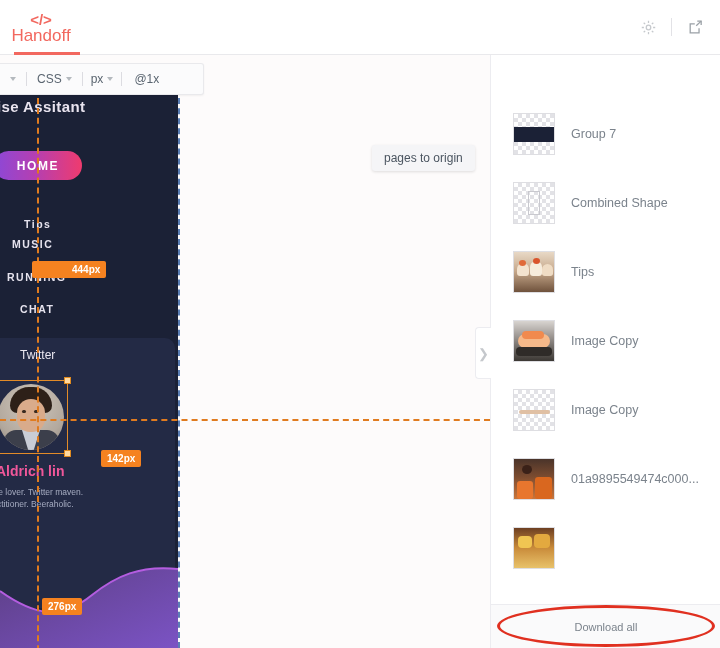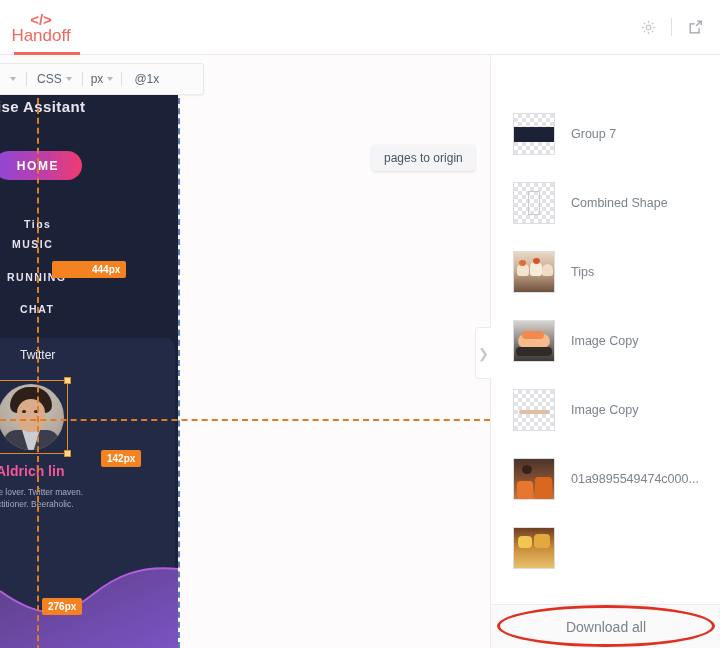--- a/index.html
+++ b/index.html
@@ -142,21 +142,21 @@
     border-left:2px dashed #e07b1f; z-index:14;
   }
   .hguide{
     position:absolute; left:0; top:364px; width:490px; height:0;
     border-top:2px dashed #e07b1f; z-index:14;
   }
   .badge{
     position:absolute; background:#f58220; color:#fff; font-size:10px; font-weight:bold;
     padding:3px 6px; border-radius:2px; z-index:16; white-space:nowrap;
   }
-  .b-444{ left:52px; top:206px;padding-left:40px; }
+  .b-444{ left:32px; top:206px;padding-left:40px; }
   .b-142{ left:101px; top:395px; }
   .b-276{ left:42px; top:543px; }
 
   .tooltip{
     position:absolute; left:372px; top:90px; padding:6px 12px;
     background:#f5f5f7; border-radius:3px; font-size:12px; color:#4b5560;
     box-shadow:0 1px 3px rgba(0,0,0,.12); z-index:20;
   }
 
   
@@ -189,21 +189,21 @@
     background:#fff; border:1px solid #ececf0; border-right:none;
     border-radius:4px 0 0 4px;
     display:flex; align-items:center; justify-content:center;
     color:#c5c8cc; font-size:13px; cursor:pointer; z-index:30;
   }
 
   .dl-all{
     position:absolute; left:0; bottom:0; width:230px; height:44px;
     background:#fafafb; border-top:1px solid #ececf0;
     display:flex; align-items:center; justify-content:center;
-    font-size:14px; color:#7b838c; cursor:pointer; z-index:25;
+    font-size:11px; color:#7b838c; cursor:pointer; z-index:25;
   }
   .ellipse{
     position:absolute; left:497px; top:605px; width:218px; height:42px;
     border:3px solid #e03020; border-radius:50%; z-index:60; pointer-events:none;
   }
   .wmark{
     position:absolute; left:470px; top:620px; width:250px;
     font-size:15px; font-weight:bold; color:rgba(190,190,195,.85);
     letter-spacing:.2px; z-index:55; white-space:nowrap; pointer-events:none;
   }

